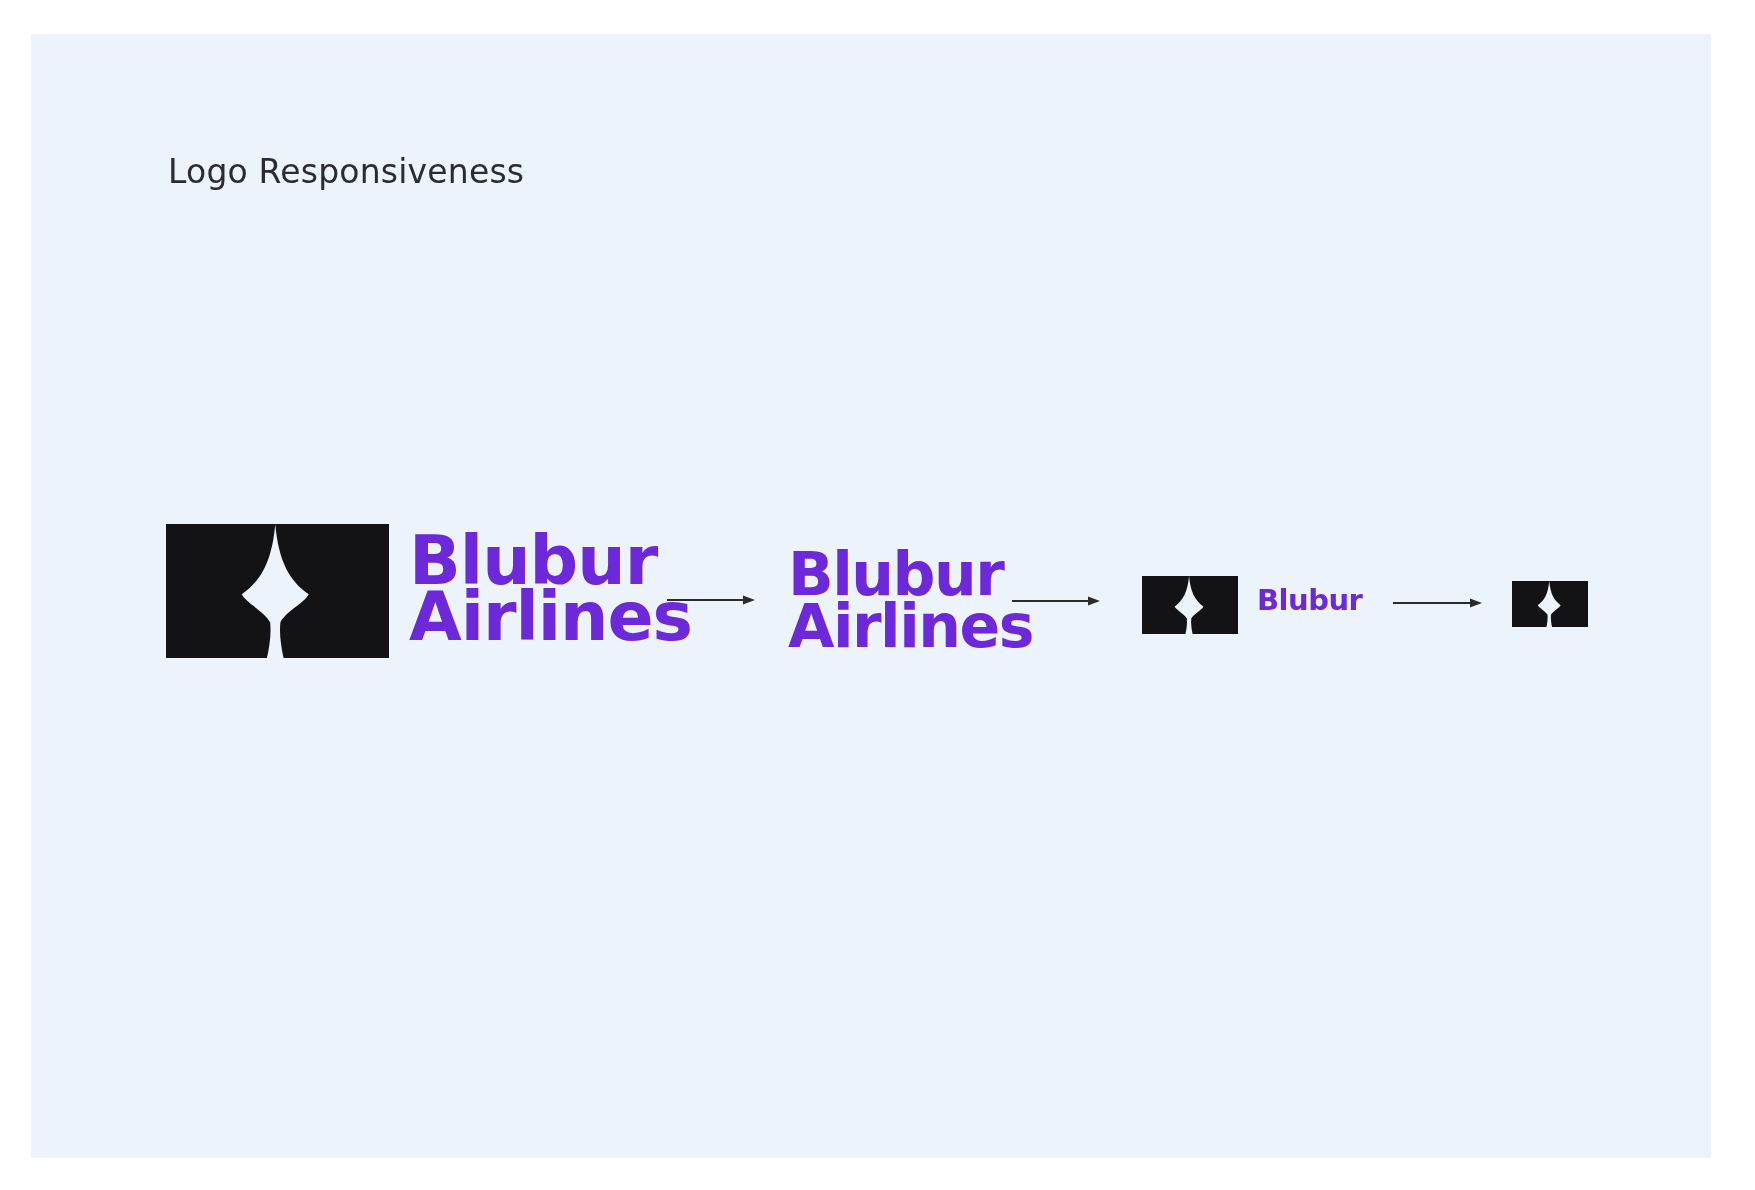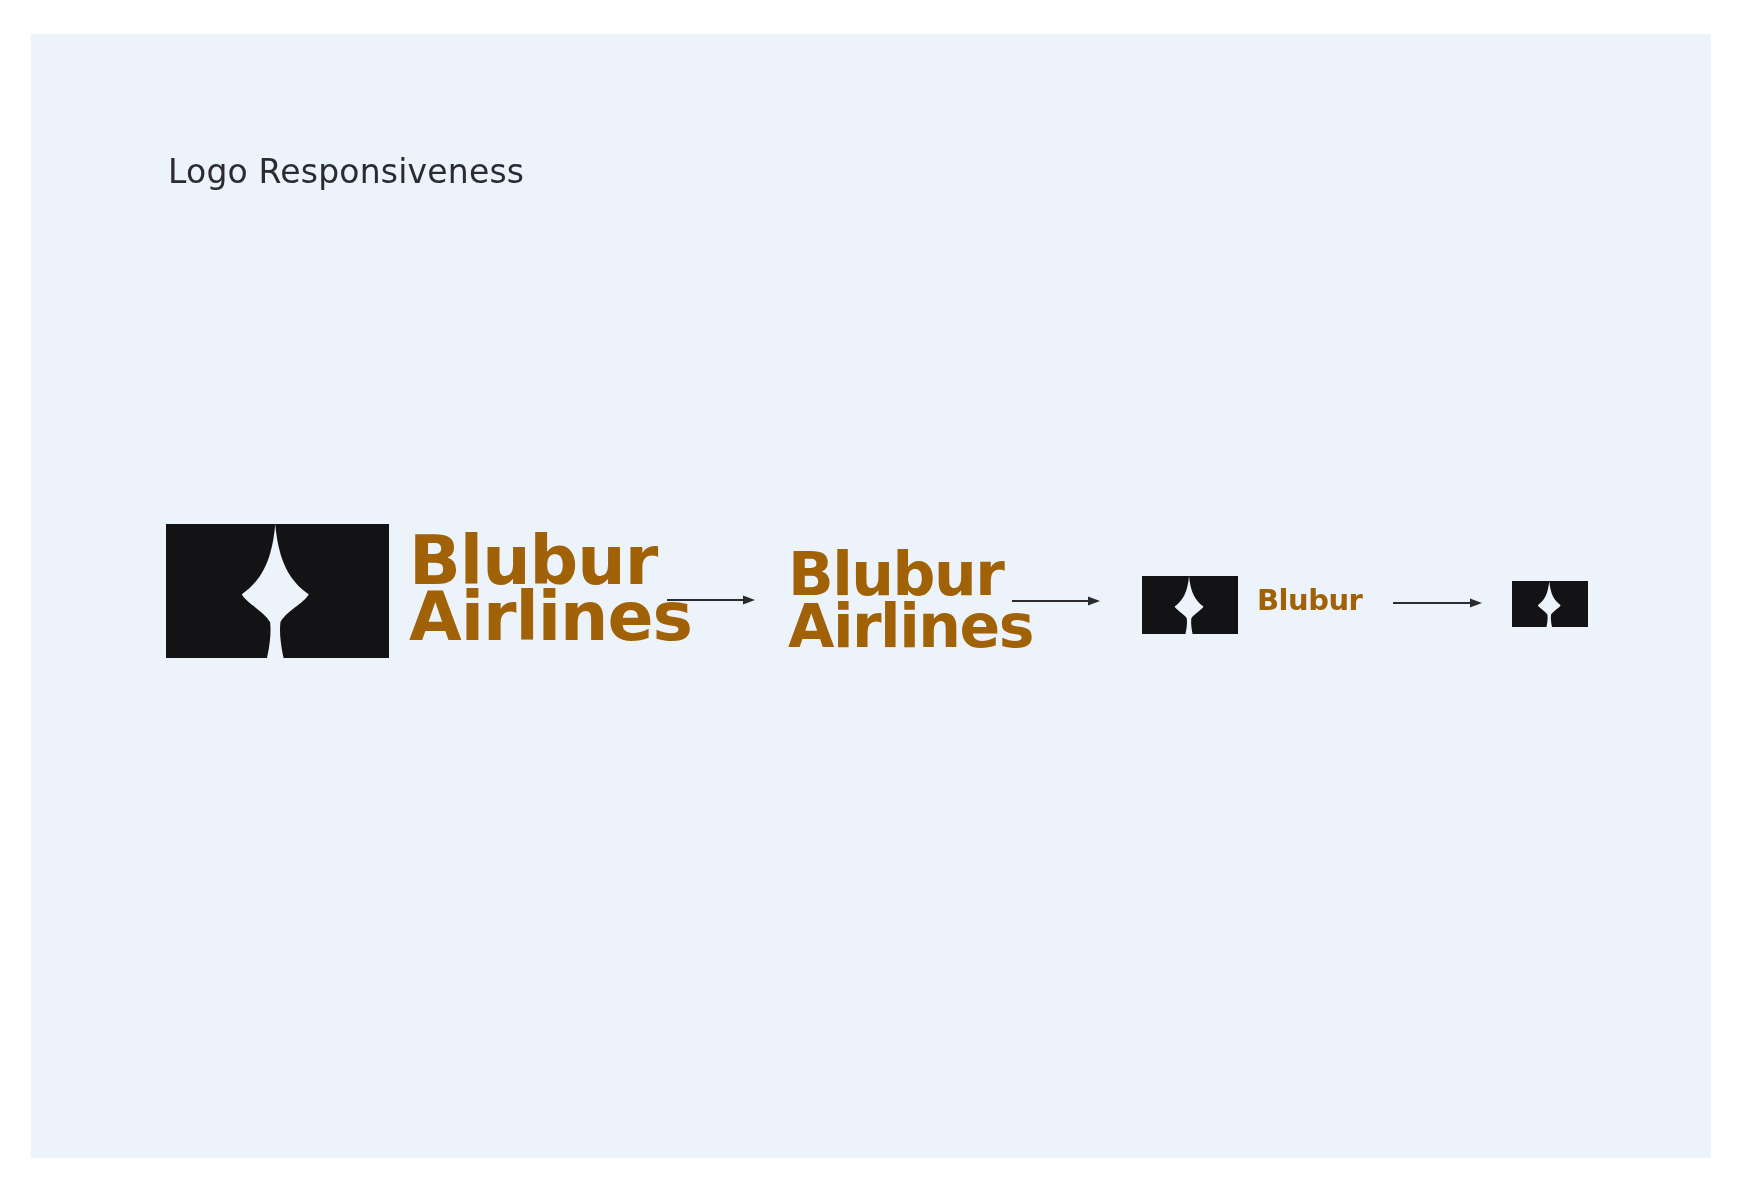--- a/index.html
+++ b/index.html
@@ -24,21 +24,21 @@
     color: #2b2b31;
     letter-spacing: 0.2px;
     white-space: nowrap;
   }
   .mark { position: absolute; display: block; }
   .mark-1 { left: 135px; top: 490px; width: 223px; height: 134px; }
   .mark-3 { left: 1111px; top: 542px; width: 96px;  height: 58px; }
   .mark-4 { left: 1481px; top: 547px; width: 76px;  height: 46px; }
   .wordmark {
     position: absolute;
-    color: #a16207;
+    color: #6d28d9;
     font-weight: 700;
     white-space: nowrap;
   }
   .text-1 { left: 378px; top: 499px; font-size: 68px; line-height: 56px; letter-spacing: -1px; }
   .text-2 { left: 757px; top: 514px; font-size: 60px; line-height: 52px; letter-spacing: -1.5px; }
   .text-3 { left: 1226px; top: 551px; font-size: 29px; line-height: 30px; letter-spacing: -0.5px; }
   .arrow { position: absolute; display: block; }
   .arrow-1 { left: 636px;  top: 560px; }
   .arrow-2 { left: 981px;  top: 561px; }
   .arrow-3 { left: 1362px; top: 563px; }

